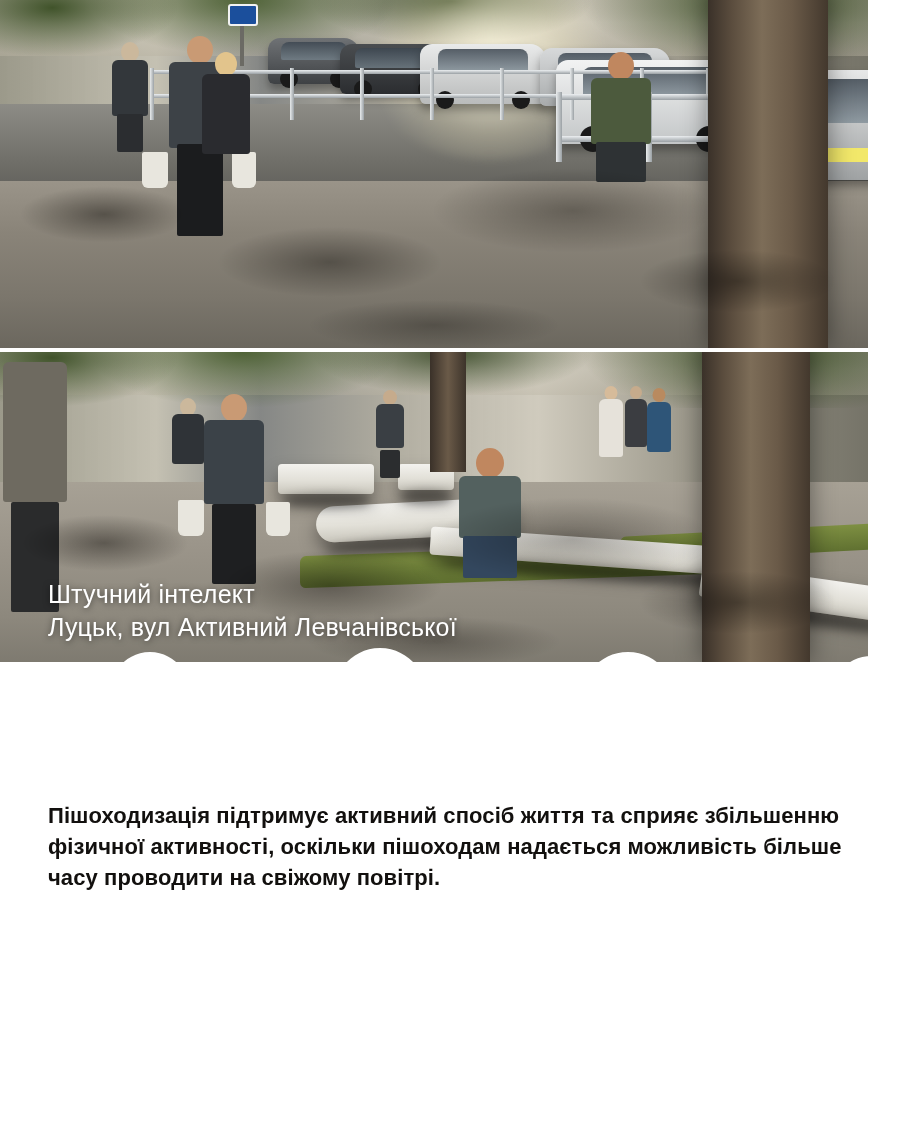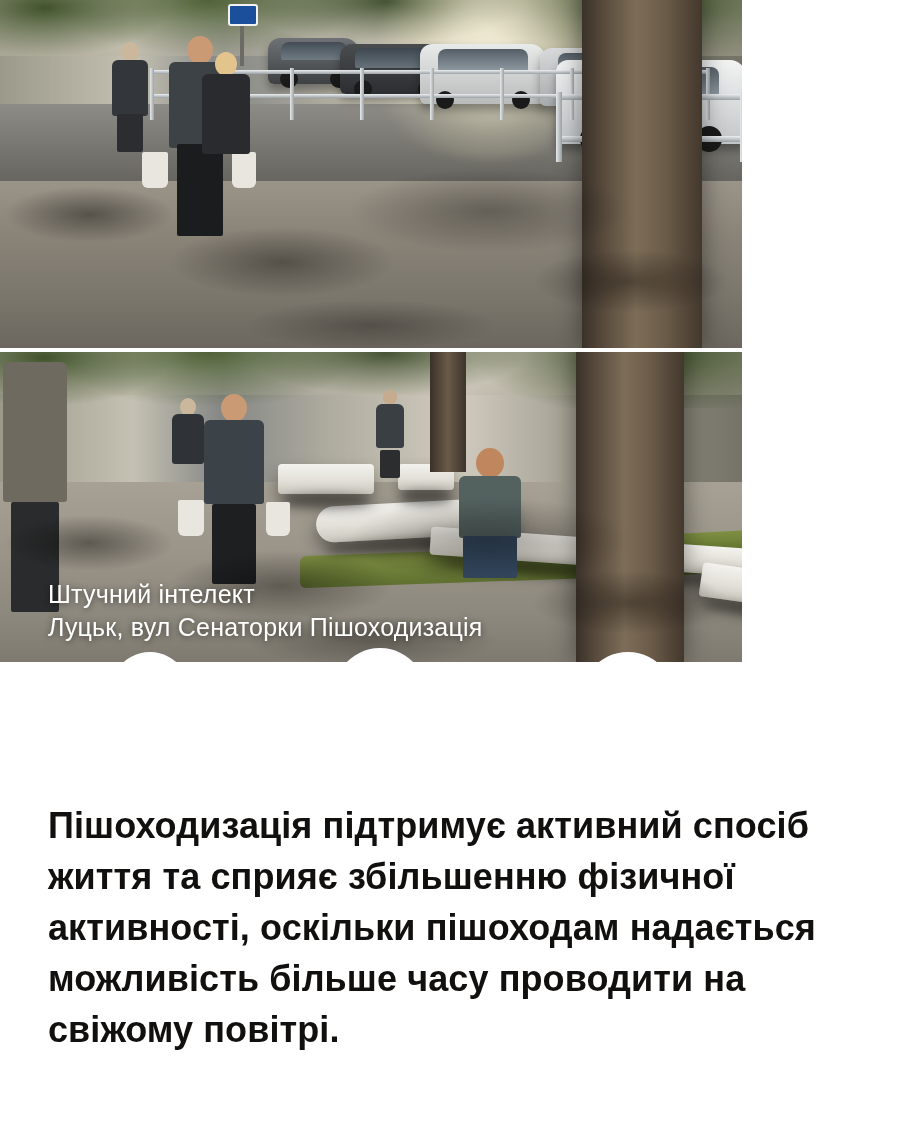--- a/index.html
+++ b/index.html
@@ -22,21 +22,21 @@
     width: 900px;
     height: 1125px;
     background: #ffffff;
     overflow: hidden;
   }
 
   
   .photo {
     position: absolute;
     left: 0;
-    width: 742px;
+    width: 868px;
     overflow: hidden;
   }
 
   .photo-before {
     top: 0;
     height: 348px;
   }
 
   .photo-after {
     top: 352px;
@@ -281,21 +281,21 @@
     width: 810px;
     color: #12100e;
   }
   .lead {
     font-size: 26px;
     font-weight: 400;
     margin: 0 0 30px 0;
     letter-spacing: .1px;
   }
   .body-copy {
-    font-size: 36px;
+    font-size: 22px;
     line-height: 1.42;
     font-weight: 600;
     margin: 0;
     letter-spacing: .1px;
   }
 </style>
 </head>
 <body>
 
 <div class="page">
@@ -461,21 +461,21 @@
         <span class="legs" style="width:54px;height:42px;background:#33475e;"></span>
       </div>
 
       <div class="trunk right2"></div>
       <div style="position:absolute;left:430px;top:0;width:36px;height:120px;background:linear-gradient(90deg,#3a3129,#6a5a48,#3d342b);"></div>
       <div class="dapple"></div>
     </div>
 
     <div class="caption">
       <span class="line">Штучний інтелект</span>
-      <span class="line">Луцьк, вул Сенаторки Пішоходизація</span>
+      <span class="line">Луцьк, вул Активний Левчанівської</span>
     </div>
   </div>
 
   <svg class="scallop" viewBox="0 0 900 160" preserveAspectRatio="none">
     <path d="M0,160 L0,52
              C 18,52 18,148 56,148
              C 94,148 94,40 150,40
              C 206,40 206,150 262,150
              C 318,150 318,36 380,36
              C 442,36 442,150 504,150

